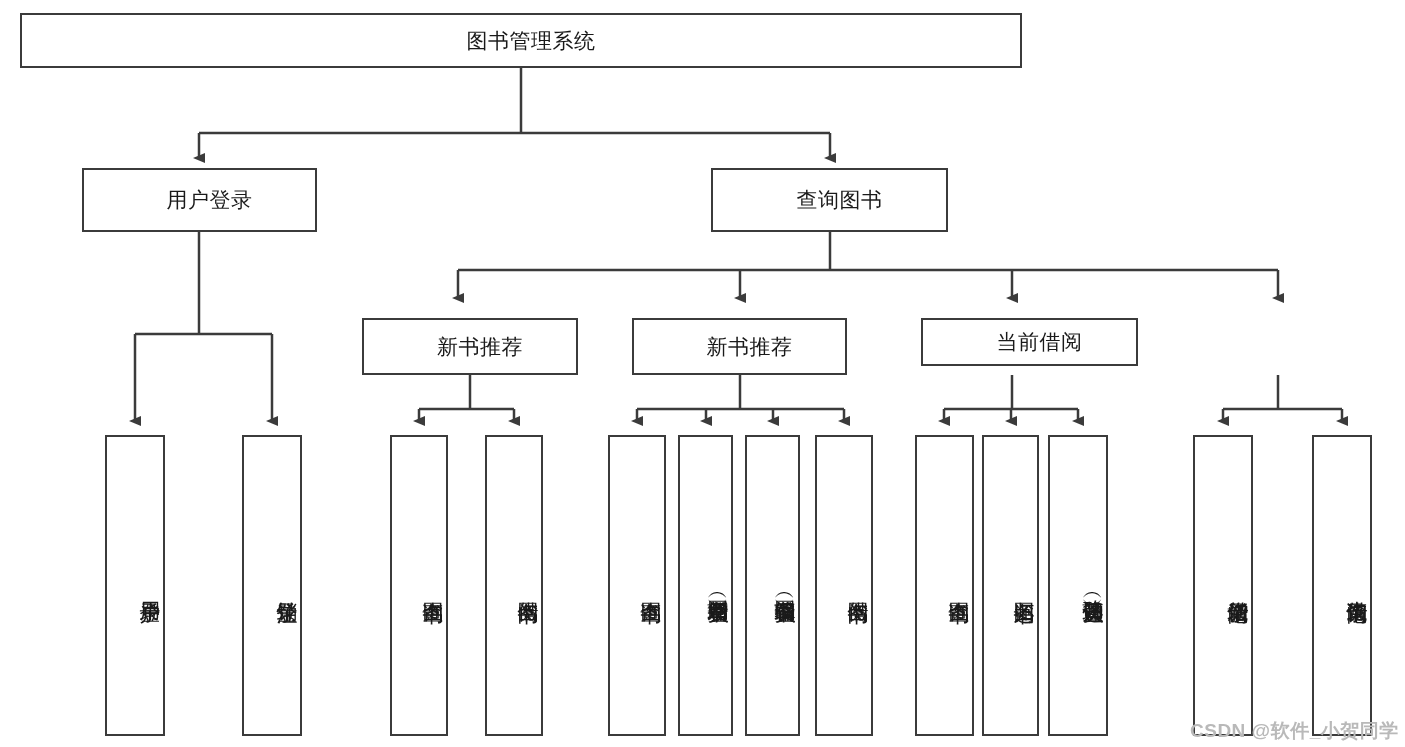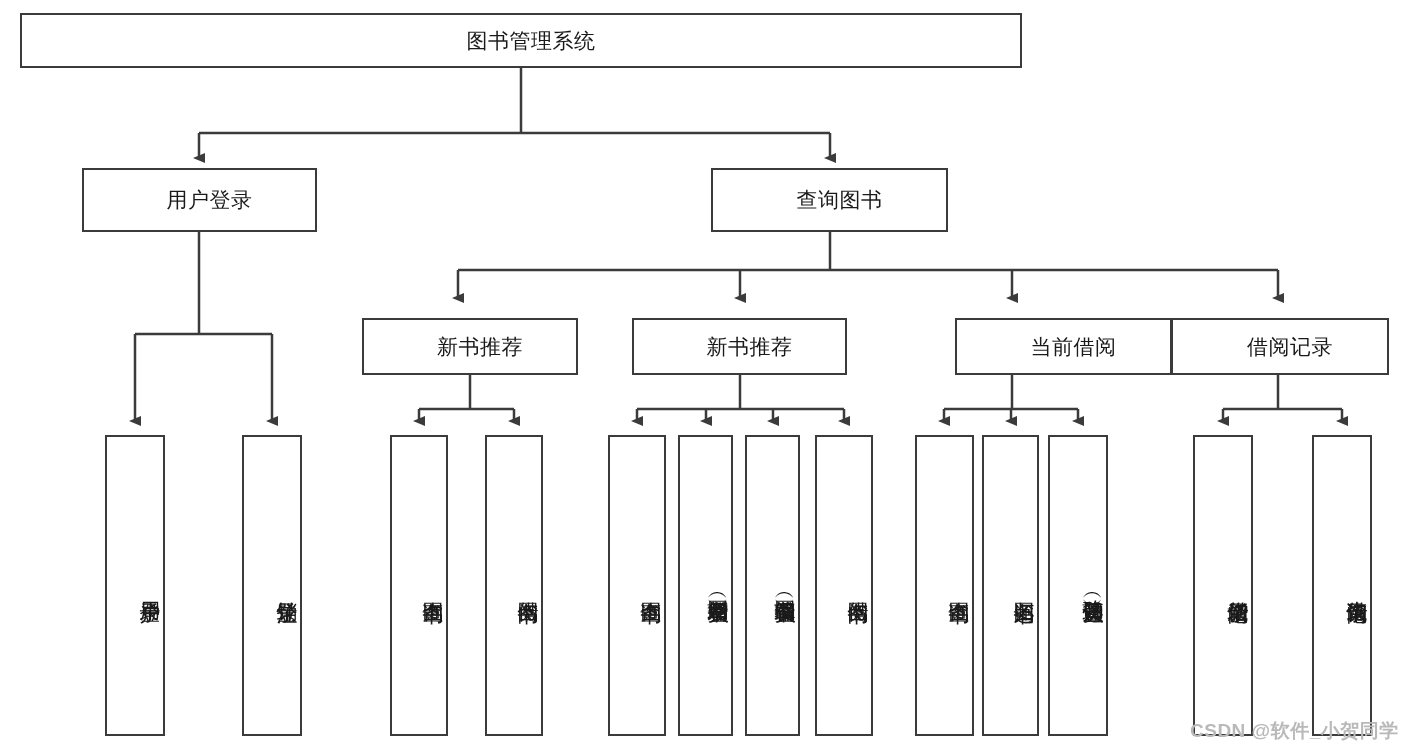--- a/index.html
+++ b/index.html
@@ -130,25 +130,22 @@
   <div class="node horizontal" style="left:711px; top:168px; width:237px; height:64px;">
     <span>查询图书</span>
   </div>
 
   <div class="node horizontal" style="left:362px; top:318px; width:216px; height:57px;">
     <span>新书推荐</span>
   </div>
   <div class="node horizontal" style="left:632px; top:318px; width:215px; height:57px;">
     <span>新书推荐</span>
   </div>
-  <div class="node horizontal" style="left:955px; top:318px; width:217px; height:57px;">
+  <div class="node horizontal" style="left:921px; top:318px; width:217px; height:48px;">
     <span>当前借阅</span>
-  </div>
-  <div class="node horizontal" style="left:1171px; top:318px; width:218px; height:57px;">
-    <span>借阅记录</span>
   </div>
 
   <div class="node vertical" style="left:105px; top:435px; width:60px; height:301px;">
     <span class="vtext">用户登录</span>
   </div>
   <div class="node vertical" style="left:242px; top:435px; width:60px; height:301px;">
     <span class="vtext">注销登录</span>
   </div>
 
   <div class="node vertical" style="left:390px; top:435px; width:58px; height:301px;">

